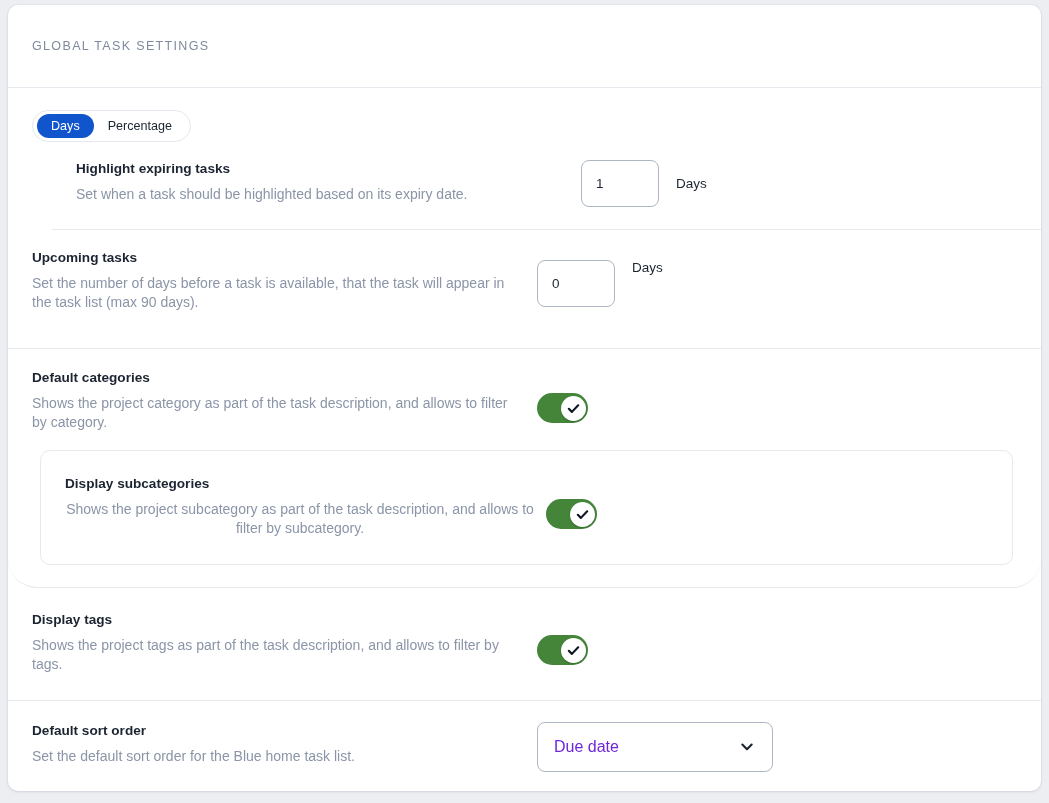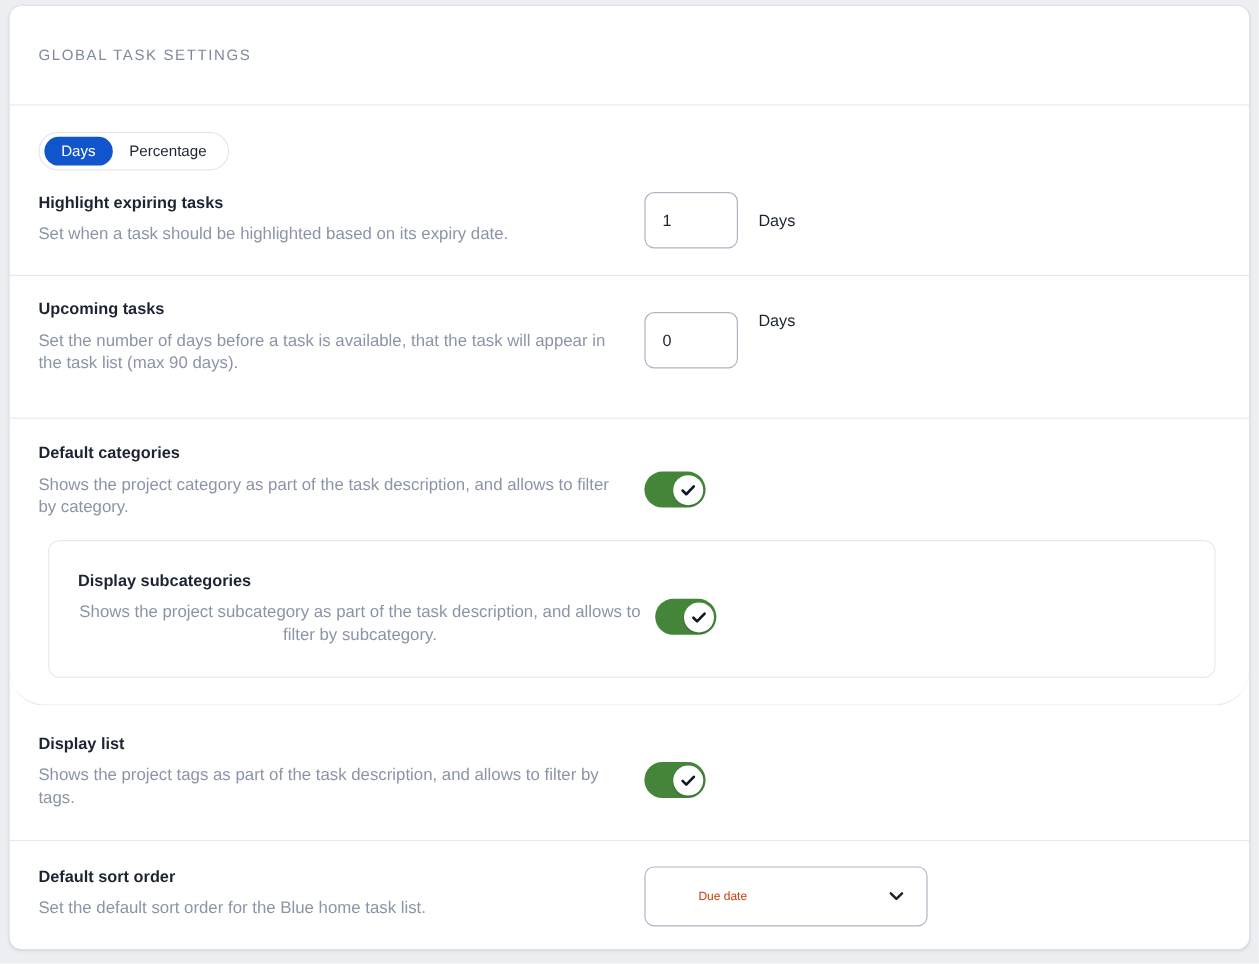--- a/index.html
+++ b/index.html
@@ -197,24 +197,23 @@
     border-radius: 8px;
     background: #ffffff;
     display: flex;
     align-items: center;
     padding: 0 16px;
     box-sizing: border-box;
     cursor: pointer;
   }
   .select-box + .select-box { margin-left: 16px; }
   .select-value {
-    font-size: 10px;
-    color: #c2410c;
+    font-size: 16px;
+    color: #6d28d9;
     flex: 1;
-    margin-left: 28px;
   }
   .chev {
     display: flex;
     align-items: center;
     justify-content: center;
   }
 </style>
 </head>
 <body>
 
@@ -225,21 +224,21 @@
       <span class="card-header-title">GLOBAL TASK SETTINGS</span>
     </div>
 
     <div class="segmented-wrap">
       <div class="segmented">
         <button class="seg-btn active">Days</button>
         <button class="seg-btn">Percentage</button>
       </div>
     </div>
 
-    <div class="row" style="padding-top:18px; padding-bottom:22px;">
+    <div class="row" style="padding-top:18px; padding-bottom:22px;margin-left:44px;">
       <div class="row-left">
         <div class="row-title">Highlight expiring tasks</div>
         <div class="row-desc">Set when a task should be highlighted based on its expiry date.</div>
       </div>
       <div class="row-control">
         <input class="num-input" type="text" value="1" style="">
         <span class="unit-label">Days</span>
       </div>
     </div>
 
@@ -283,21 +282,21 @@
                 <path d="M3 8.3 L6.3 11.6 L13 4.6" fill="none" stroke="#101724" stroke-width="2.3" stroke-linecap="round" stroke-linejoin="round"></path>
               </svg>
             </span>
           </div>
         </div>
       </div>
     </div>
 
     <div class="row" style="padding-top:23px; padding-bottom:26px;">
       <div class="row-left">
-        <div class="row-title">Display list</div>
+        <div class="row-title">Display tags</div>
         <div class="row-desc">Shows the project tags as part of the task description, and allows to filter by tags.</div>
       </div>
       <div class="row-control" style="align-items:flex-start; padding-top:24px;">
         <div class="toggle">
           <span class="knob">
             <svg width="15" height="15" viewBox="0 0 16 16">
               <path d="M3 8.3 L6.3 11.6 L13 4.6" fill="none" stroke="#101724" stroke-width="2.3" stroke-linecap="round" stroke-linejoin="round"></path>
             </svg>
           </span>
         </div>

